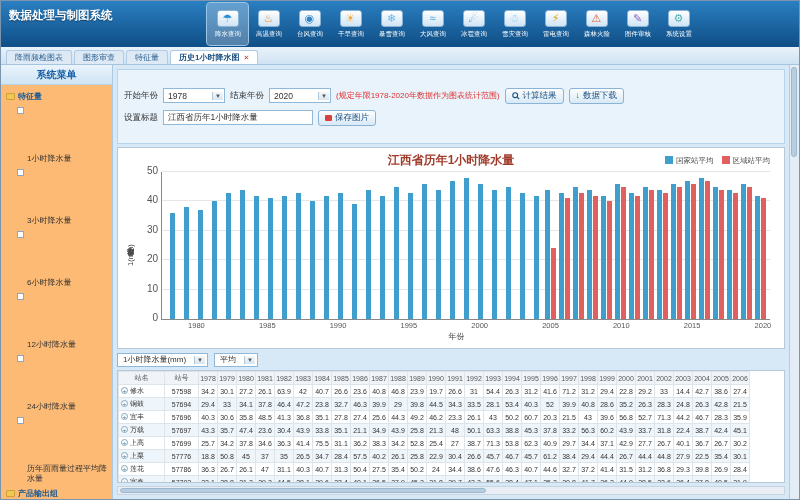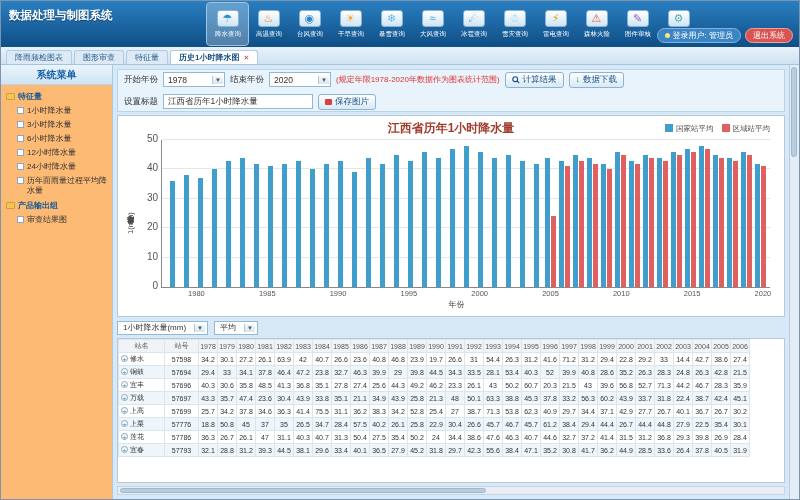--- a/index.html
+++ b/index.html
@@ -25,24 +25,24 @@
   .tab .x{color:#c04040;font-size:7px;}
   
   .bodyrow{flex:1;display:flex;min-height:0;background:#d7e9f7;}
   .sidebar{flex:0 0 112px;background:#fdba74;border-right:1px solid #aac8e0;display:flex;flex-direction:column;}
   .sb-title{height:20px;line-height:20px;text-align:center;font-size:10px;font-weight:bold;color:#1a62a8;background:linear-gradient(#eaf4fc,#cfe4f4);border-bottom:1px solid #b8d4e8;}
   .tree{padding:4px 3px;font-size:8px;color:#333;overflow:hidden;}
   .grp{display:flex;align-items:center;gap:3px;padding:2px;color:#1a5a96;font-weight:bold;cursor:pointer;}
   .fold{width:9px;height:7px;background:#f5c552;border:1px solid #caa23c;border-radius:1px;flex:0 0 9px;}
   .leaf{display:flex;align-items:flex-start;gap:3px;padding:2px 0 2px 13px;cursor:pointer;}
   .cb{width:7px;height:7px;border:1px solid #8aa8c4;background:#fff;flex:0 0 7px;margin-top:1px;}
-  .lbl{line-height:1.25;}
+  .lbl{line-height:1.25;margin-top:48px;}
   
   .main{flex:1;min-width:0;padding:4px;display:flex;flex-direction:column;gap:3px;}
-  .filters{background:#e8f3fc;border:1px solid #b8d4ea;padding:0 6px;display:flex;flex-direction:column;gap:3px;}
+  .filters{background:#e8f3fc;border:1px solid #b8d4ea;padding:16px 6px;display:flex;flex-direction:column;gap:3px;}
   .frow{display:flex;align-items:center;gap:5px;height:19px;}
   .flabel{font-size:8.5px;color:#333;white-space:nowrap;}
   .select{background:#fff;border:1px solid #90b8d8;font-size:8.5px;color:#333;padding:1px 1px 1px 4px;display:flex;align-items:center;min-width:62px;justify-content:space-between;height:15px;cursor:pointer;}
   .arr{font-size:6px;color:#555;background:linear-gradient(#f4f8fb,#d8e6f0);border-left:1px solid #b0c8da;padding:1px 2px;}
   .note{font-size:8px;color:#e03030;white-space:nowrap;}
   .btn{font-size:8.5px;color:#1a4f80;background:linear-gradient(#fdfefe,#d8e9f6);border:1px solid #8ab4d6;border-radius:3px;padding:1px 6px;display:flex;align-items:center;gap:3px;height:16px;cursor:pointer;white-space:nowrap;}
   .tinput{border:1px solid #90b8d8;font-size:8.5px;padding:1px 4px;width:150px;height:15px;color:#333;font-family:inherit;}
   .redicon{display:inline-block;width:7px;height:6px;background:#d94040;border-radius:1px;}
   .grnicon{color:#2a8a2a;font-size:9px;line-height:1;}
   
@@ -129,24 +129,20 @@
         </div>
         <div class="tool">
           <span class="ticon" style="color: rgb(144, 104, 192);">✎</span>
           <span class="tlabel">图件审核</span>
         </div>
         <div class="tool">
           <span class="ticon" style="color: rgb(88, 176, 176);">⚙</span>
           <span class="tlabel">系统设置</span>
         </div>
       </div>
-    <div class="hdr-user">
-      <span class="pill user"><span class="dot"></span><span>登录用户: 管理员</span></span>
-      <span class="pill logout">退出系统</span>
-    </div>
   </header>
 
   <div class="tabbar" id="tabbar">
       <div class="tab">
         <span>降雨频检图表</span>
       </div>
       <div class="tab">
         <span>图形审查</span>
       </div>
       <div class="tab">

